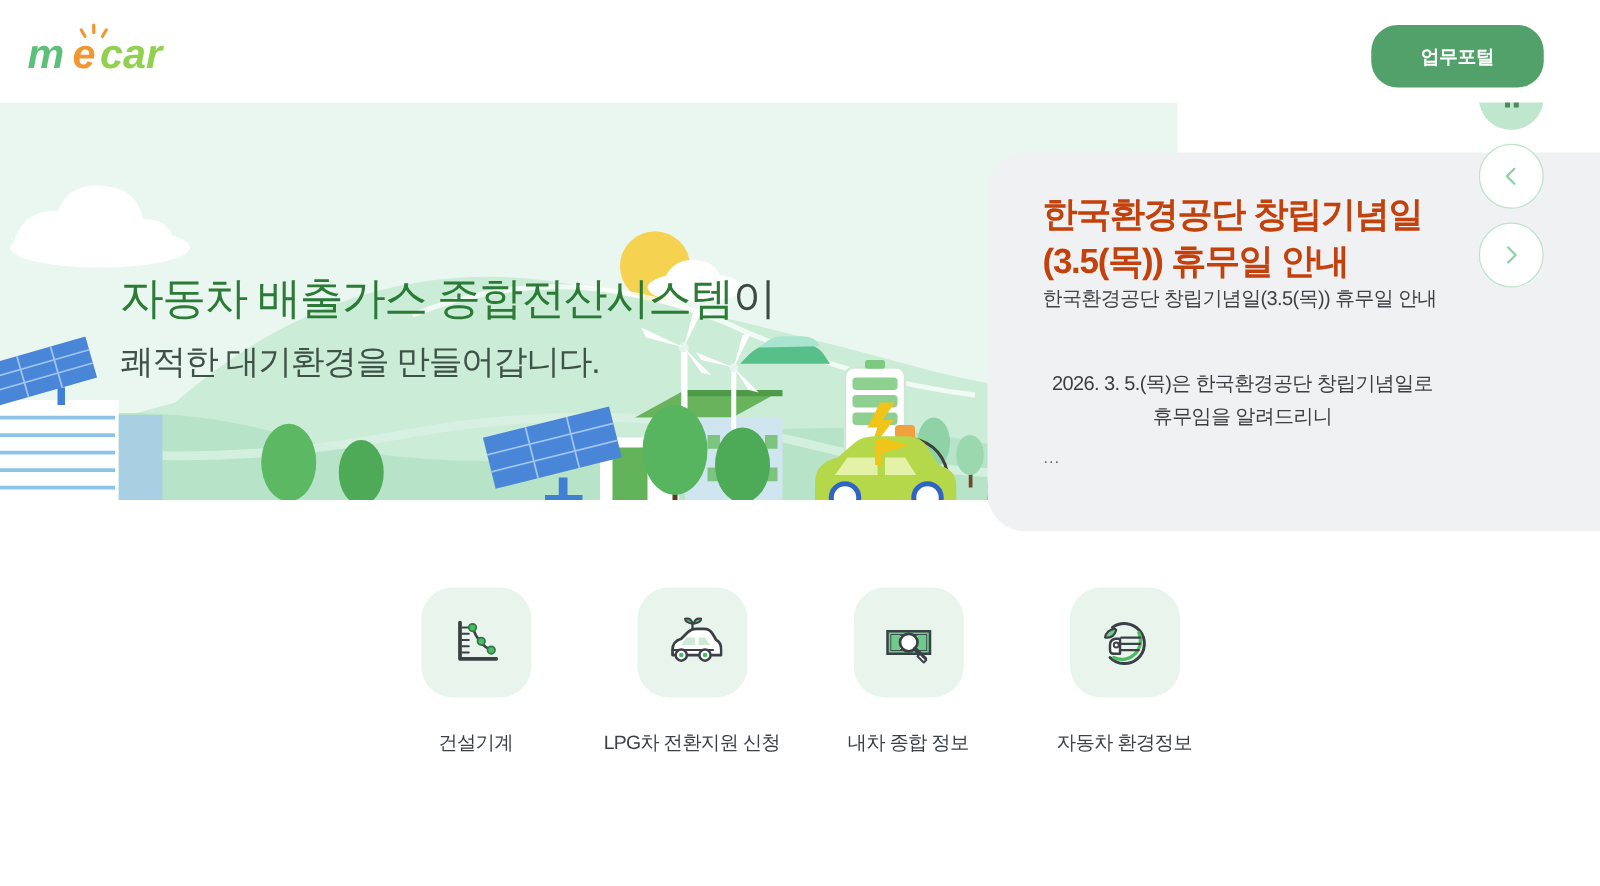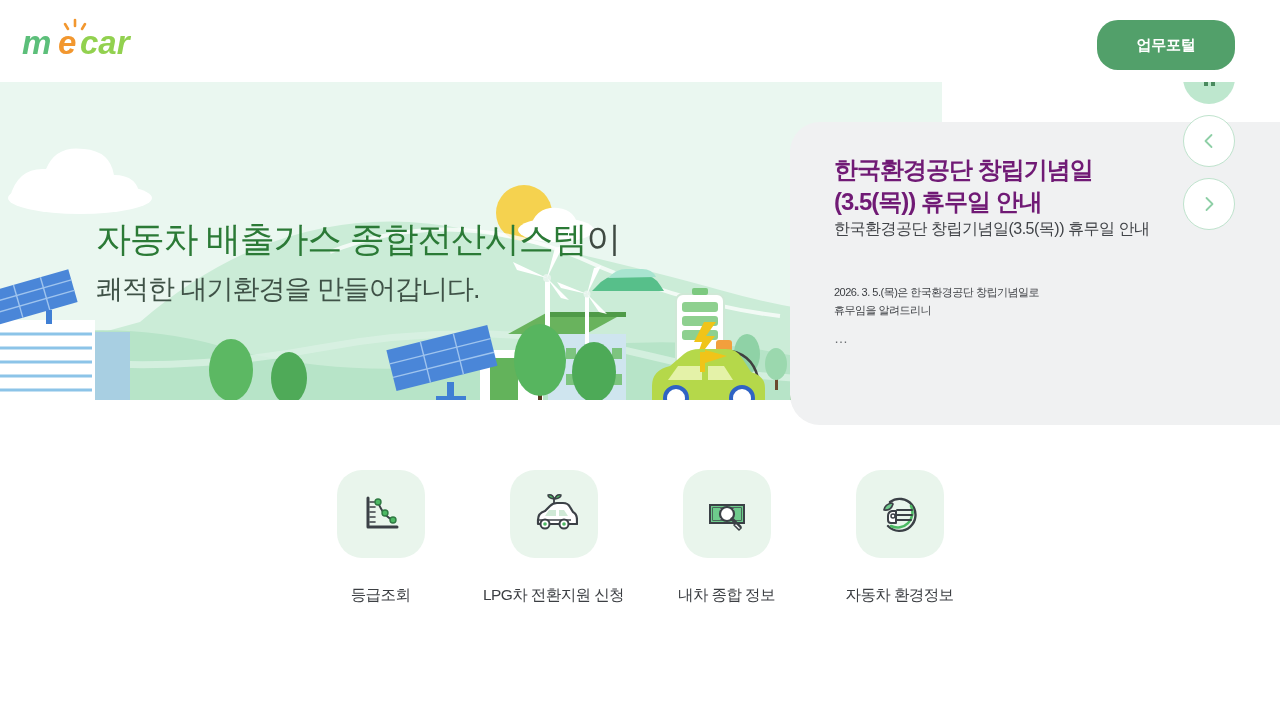--- a/index.html
+++ b/index.html
@@ -62,29 +62,29 @@
   .notice-card {
     position:absolute; left:790px; top:122px;
     width:490px; height:303px;
     background:#f0f1f2;
     border-top-left-radius:30px;
     border-bottom-left-radius:30px;
     z-index:20;
   }
   .notice-inner { position:absolute; left:44px; top:32px; width:320px; }
   .notice-title {
-    font-size:24px; font-weight:bold; color:#701a75;
+    font-size:28px; font-weight:bold; color:#c2410c;
     line-height:1.32; letter-spacing:-1px;
   }
   .notice-sub {
     font-size:16px; color:#404347; line-height:1.5; letter-spacing:-0.5px;
   }
   .notice-body {
     margin-top:43px;
-    font-size:11px; color:#3b3e42; line-height:1.62; letter-spacing:-0.5px;
+    font-size:16px; color:#3b3e42; line-height:1.62; letter-spacing:-0.5px;text-align:center;
   }
   .notice-ellipsis { margin-top:10px; font-size:14px; color:#6b6e72; }
 
   .ctrls { position:absolute; right:45px; top:52px; z-index:25; }
   .ctrl {
     width:52px; height:52px; border-radius:50%;
     display:flex; align-items:center; justify-content:center;
     cursor:pointer; margin-bottom:11px;
   }
   .ctrl-pause { background:#bee7ce; }
@@ -346,21 +346,21 @@
           <line x1="13" y1="22" x2="18" y2="22"></line>
             <line x1="13" y1="27" x2="18" y2="27"></line>
           <line x1="13" y1="32" x2="18" y2="32"></line>
         </g>
         <path d="M21 12 Q26 26 36 30" fill="none" stroke="#3b4046" stroke-width="2"></path>
         <circle cx="21" cy="12" r="3" fill="#4cb963" stroke="#2f7a43" stroke-width="1.4"></circle>
         <circle cx="28" cy="23" r="3" fill="#4cb963" stroke="#2f7a43" stroke-width="1.4"></circle>
         <circle cx="36" cy="30" r="3" fill="#4cb963" stroke="#2f7a43" stroke-width="1.4"></circle>
       </svg>
     </div>
-    <div class="svc-label">등급조회</div>
+    <div class="svc-label">건설기계</div>
   </div>
 
 
 
   <div class="svc">
     <div class="svc-tile">
       <svg width="48" height="48" viewBox="0 0 48 48">
         <path d="M8 34 v-4 q0-7 7-9 l5-5 q3-3 7-3 h6 q5 0 7 4 l3 5 q4 2 4 8 v4 z" fill="#ffffff" stroke="#3b4046" stroke-width="2.2" stroke-linejoin="round"></path>
         <path d="M19 20 h7 v6 h-11 z" fill="#cfe9d6"></path>
         <path d="M29 20 h5 l4 6 h-9 z" fill="#cfe9d6"></path>

